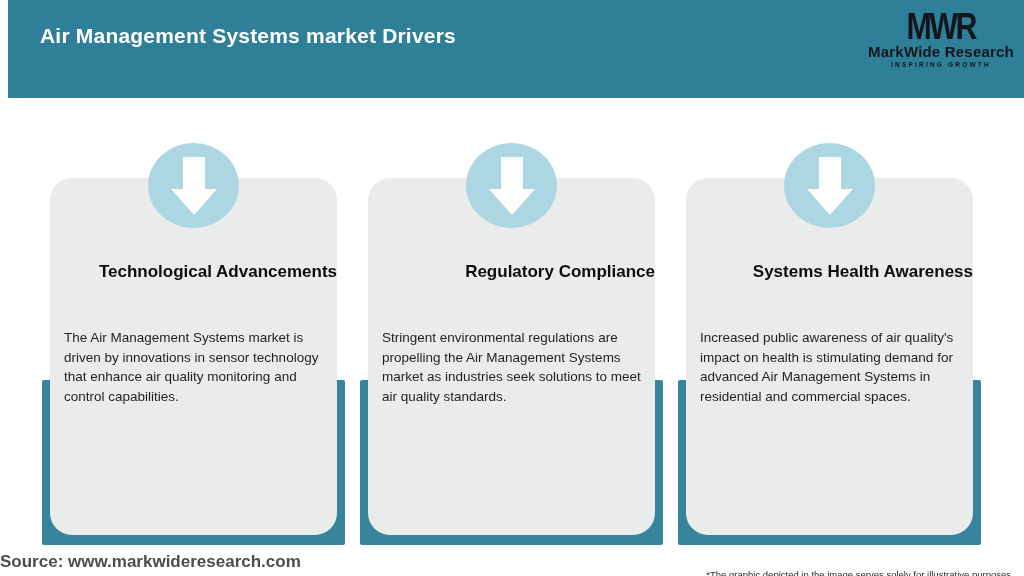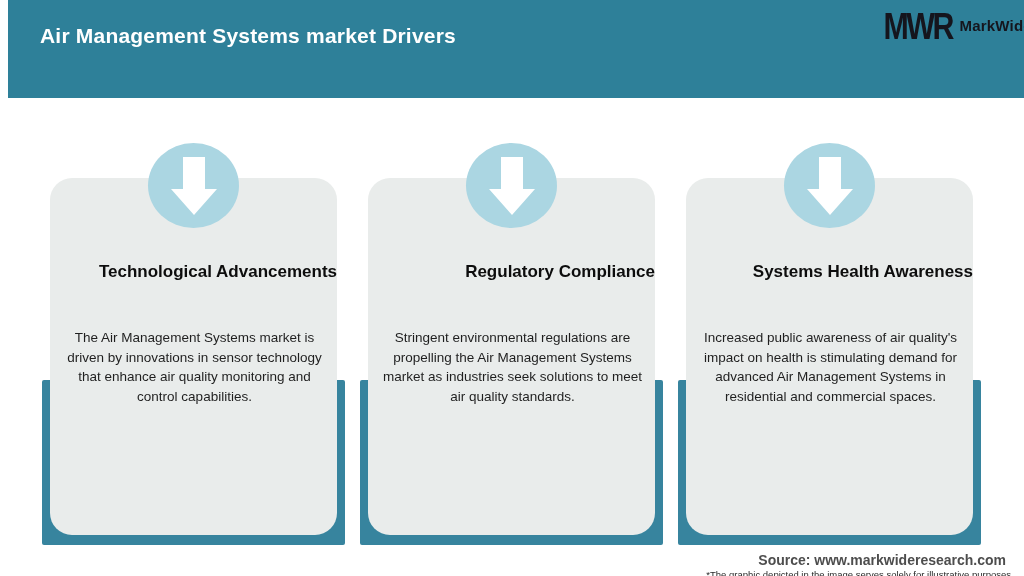--- a/index.html
+++ b/index.html
@@ -15,37 +15,37 @@
     --page_bg:#ffffff;
   }
   *{box-sizing:border-box;margin:0;padding:0;}
   html,body{width:1024px;height:576px;overflow:hidden;background:var(--page_bg);}
   body{font-family:"Liberation Sans",sans-serif;}
   .stage{position:relative;width:1024px;height:576px;background:var(--page_bg);border-radius:9px;}
 
   
   .topbar{position:absolute;left:8px;top:0;width:1016px;height:98px;background:var(--teal);}
   .topbar h1{position:absolute;left:32px;top:24px;font-size:21px;font-weight:bold;color:#ffffff;letter-spacing:.2px;}
-  .logo{position:absolute;right:18px;top:8px;width:130px;display:flex;align-items:center;color:var(--logo);}
+  .logo{position:absolute;right:18px;top:8px;width:130px;display:flex;flex-direction:column;align-items:center;color:var(--logo);}
   .logo-abbr{font-size:37px;font-weight:900;letter-spacing:-3px;transform:scaleX(.82);line-height:1;}
   .logo-name{font-size:15px;font-weight:bold;letter-spacing:.2px;margin-top:-2px;white-space:nowrap;}
   .logo-tagline{font-size:6.5px;font-weight:600;letter-spacing:2.2px;margin-top:1px;white-space:nowrap;}
 
   
   .card-group{position:absolute;top:0;width:303px;height:576px;}
   .g1{left:42px;} .g2{left:360px;text-decoration:underline;} .g3{left:678px;}
   .backing{position:absolute;left:0;top:380px;width:303px;height:165px;background:var(--bar);border-radius:2px;z-index:1;}
   .card{position:absolute;left:8px;top:178px;width:287px;height:357px;background:var(--card_bg);border-radius:22px;z-index:2;}
   .card h2{position:absolute;top:84px;left:0;right:0;text-align:right;font-size:17px;font-weight:bold;color:var(--title_text);}
-  .card p{position:absolute;top:150px;left:14px;right:12px;font-size:13.5px;line-height:19.5px;color:var(--body_text);text-align:center;}
+  .card p{position:absolute;top:150px;left:14px;right:12px;font-size:13.5px;line-height:19.5px;color:var(--body_text);text-align:left;}
   .bubble{position:absolute;left:106px;top:143px;width:91px;height:85px;background:var(--circle);border-radius:50%;z-index:3;display:flex;align-items:center;justify-content:center;}
   .bubble svg{display:block;margin-top:1px;}
 
   
-  .source{position:absolute;left:0;top:552px;width:1006px;text-align:right;font-size:14px;font-weight:bold;color:var(--source_text);}
+  .source{position:absolute;left:0;top:552px;width:1006px;text-align:left;font-size:17px;font-weight:bold;color:var(--source_text);}
   .disclaimer{position:absolute;right:13px;top:557px;font-size:9.5px;color:var(--disclaimer_text);margin-top:12px;}
 </style>
 </head>
 <body>
 
 <div class="stage">
 
   <header class="topbar">
     <h1>Air Management Systems market Drivers</h1>
     <div class="logo">

